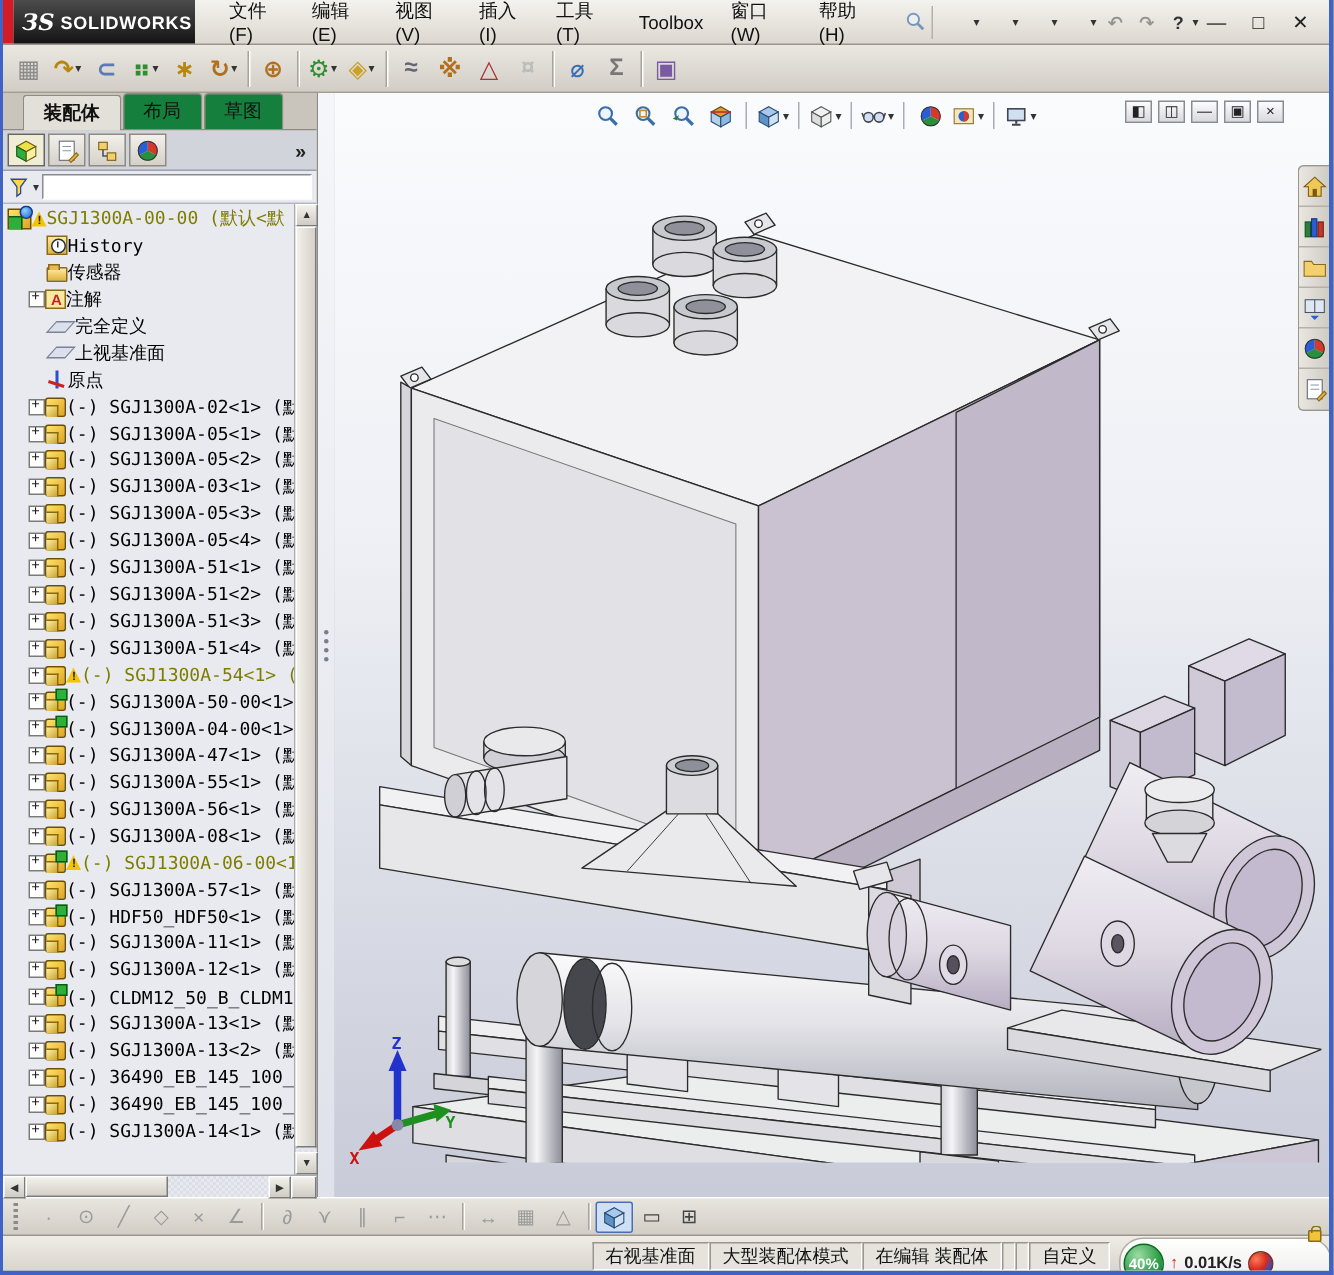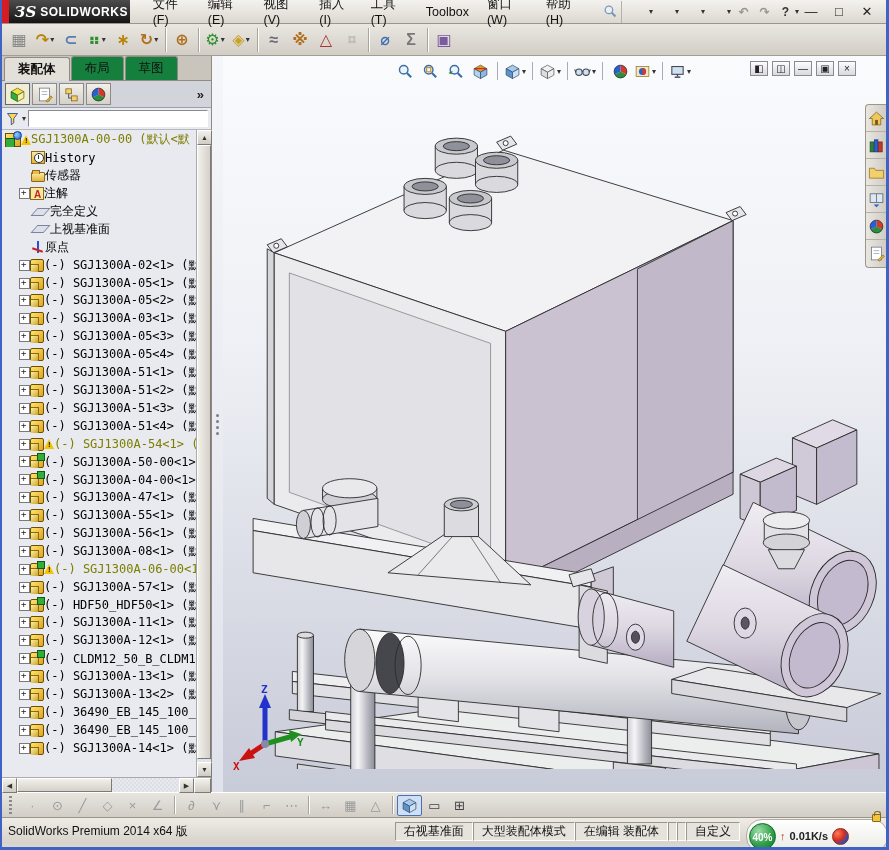--- a/index.html
+++ b/index.html
@@ -1,20 +1,20 @@
 <!DOCTYPE html>
 <html><head>
 <meta charset="utf-8">
 <style>
   *{box-sizing:border-box;margin:0;padding:0}
   body{margin:0;background:#555;font-family:"Liberation Sans","DejaVu Sans",sans-serif}
   .win{position:relative;width:889px;height:850px;background:#d9d6cf;overflow:hidden;
        border-left:2px solid #3f63c4;border-right:3px solid #3f63c4;border-bottom:3px solid #3f63c4}
   
-  .titlebar{height:24px;display:flex;align-items:stretch;background:linear-gradient(#f4f2ee,#dcd8d0);border-bottom:1px solid #9a968e}
+  .titlebar{height:30px;display:flex;align-items:stretch;background:linear-gradient(#f4f2ee,#dcd8d0);border-bottom:1px solid #9a968e}
   .red-stripe{width:7px;background:#d51c24}
   .logo{width:128px;display:flex;align-items:center;gap:4px;padding-left:6px;background:linear-gradient(#4c4c4c,#141414);color:#fff}
   .logo .bglyph{font:italic bold 15px "DejaVu Serif",serif}
   .logo .bname{font:bold 12px "Liberation Sans",sans-serif;letter-spacing:.5px}
   .menus{display:flex;align-items:center;margin-left:14px}
   .menu{padding:4px 9px;font-size:12.5px;color:#111;cursor:default}
   .searchbtn{width:24px;height:22px;align-self:center;margin-left:6px;display:flex;align-items:center;justify-content:center;border-right:1px solid #b5b1a9}
   .qa-wrap{display:flex;align-items:center;margin-left:8px;gap:2px}
   .qa{display:flex;align-items:center;gap:1px;padding:1px}
   .qicon{width:17px;height:16px;position:relative;display:flex;align-items:center;justify-content:center;font-size:12px}
@@ -24,21 +24,21 @@
   .winbtns{margin-left:auto;display:flex;align-items:center;gap:6px;padding-right:8px}
   .wb{width:22px;height:18px;display:flex;align-items:center;justify-content:center;font-size:13px;color:#222;border:1px solid transparent}
   
   .toolbar2{height:32px;display:flex;align-items:center;padding-left:4px;background:linear-gradient(#eae7e1,#d2cec6);border-bottom:1px solid #a39e95}
   .tbi{min-width:26px;height:26px;display:flex;align-items:center;justify-content:center;font-size:16px;font-weight:bold}
   .tbi .arr{font-size:8px;color:#333;margin-left:1px}
   .tsep{width:1px;height:24px;background:#a8a49c;box-shadow:1px 0 0 #fff;margin:0 3px}
   
   .main{position:relative;height:736px;display:flex;background:#c9ccd9}
   .leftcol{width:210px;display:flex;flex-direction:column;background:#e8eaef;border-right:1px solid #8f8b83}
-  .cmdtabs{height:25px;background:#c9c5bd;display:flex;align-items:flex-start;padding-left:2px;border-bottom:1px solid #8f8b83;flex:none}
+  .cmdtabs{height:25px;background:#c9c5bd;display:flex;align-items:flex-start;padding-left:13px;border-bottom:1px solid #8f8b83;flex:none}
   .ctab{padding:3px 13px 3px;font-size:12.5px;color:#111;background:#15803d;border:1px solid #8f8b83;border-bottom:none;border-radius:3px 3px 0 0;margin-right:1px}
   .ctab.active{background:#e3e0da;font-weight:bold;position:relative;top:1px}
   .ptabs{height:27px;background:#d2d4db;display:flex;align-items:center;gap:2px;padding:2px 3px;border-bottom:1px solid #9aa0ae;flex:none}
   .ptab{width:25px;height:22px;display:flex;align-items:center;justify-content:center;background:linear-gradient(#f2f0ea,#d5d1c9);border:1px solid #8f8b83}
   .ptab.active{background:#efedd6;border-color:#6a665e}
   .pchevron{margin-left:auto;font-size:13px;font-weight:bold;color:#222;padding-right:4px}
   .filterrow{height:22px;display:flex;align-items:center;gap:2px;background:#e8eaef;border-bottom:1px solid #b4b8c2;padding:1px 3px;flex:none}
   .filterrow .arr{font-size:8px;color:#333}
   .filterfield{flex:1;height:17px;border:1px solid;border-color:#8a8a92 #fff #fff #8a8a92;background:#fff;font-size:11px;padding:0 3px}
   .treewrap{display:flex;height:647px;flex:none}
@@ -911,21 +911,20 @@
         <div class="bbi en">
           <span>▭</span>
         </div>
         <div class="bbi en">
           <span>⊞</span>
         </div>
       </div>
   </div>
 
   <div class="status">
-    <span class="svers">SolidWorks Premium 2014 x64 版</span>
     <span id="scells" style="display:flex;align-items:center;margin-left:auto">
         <div class="scell first">右视基准面</div>
         <div class="scell">大型装配体模式</div>
         <div class="scell">在编辑 装配体</div>
         <div class="scell thin"></div>
         <div class="scell thin"></div>
         <div class="scell">自定义</div>
       </span>
     <div class="overlay-pill">
       <div class="gball">40%</div>

